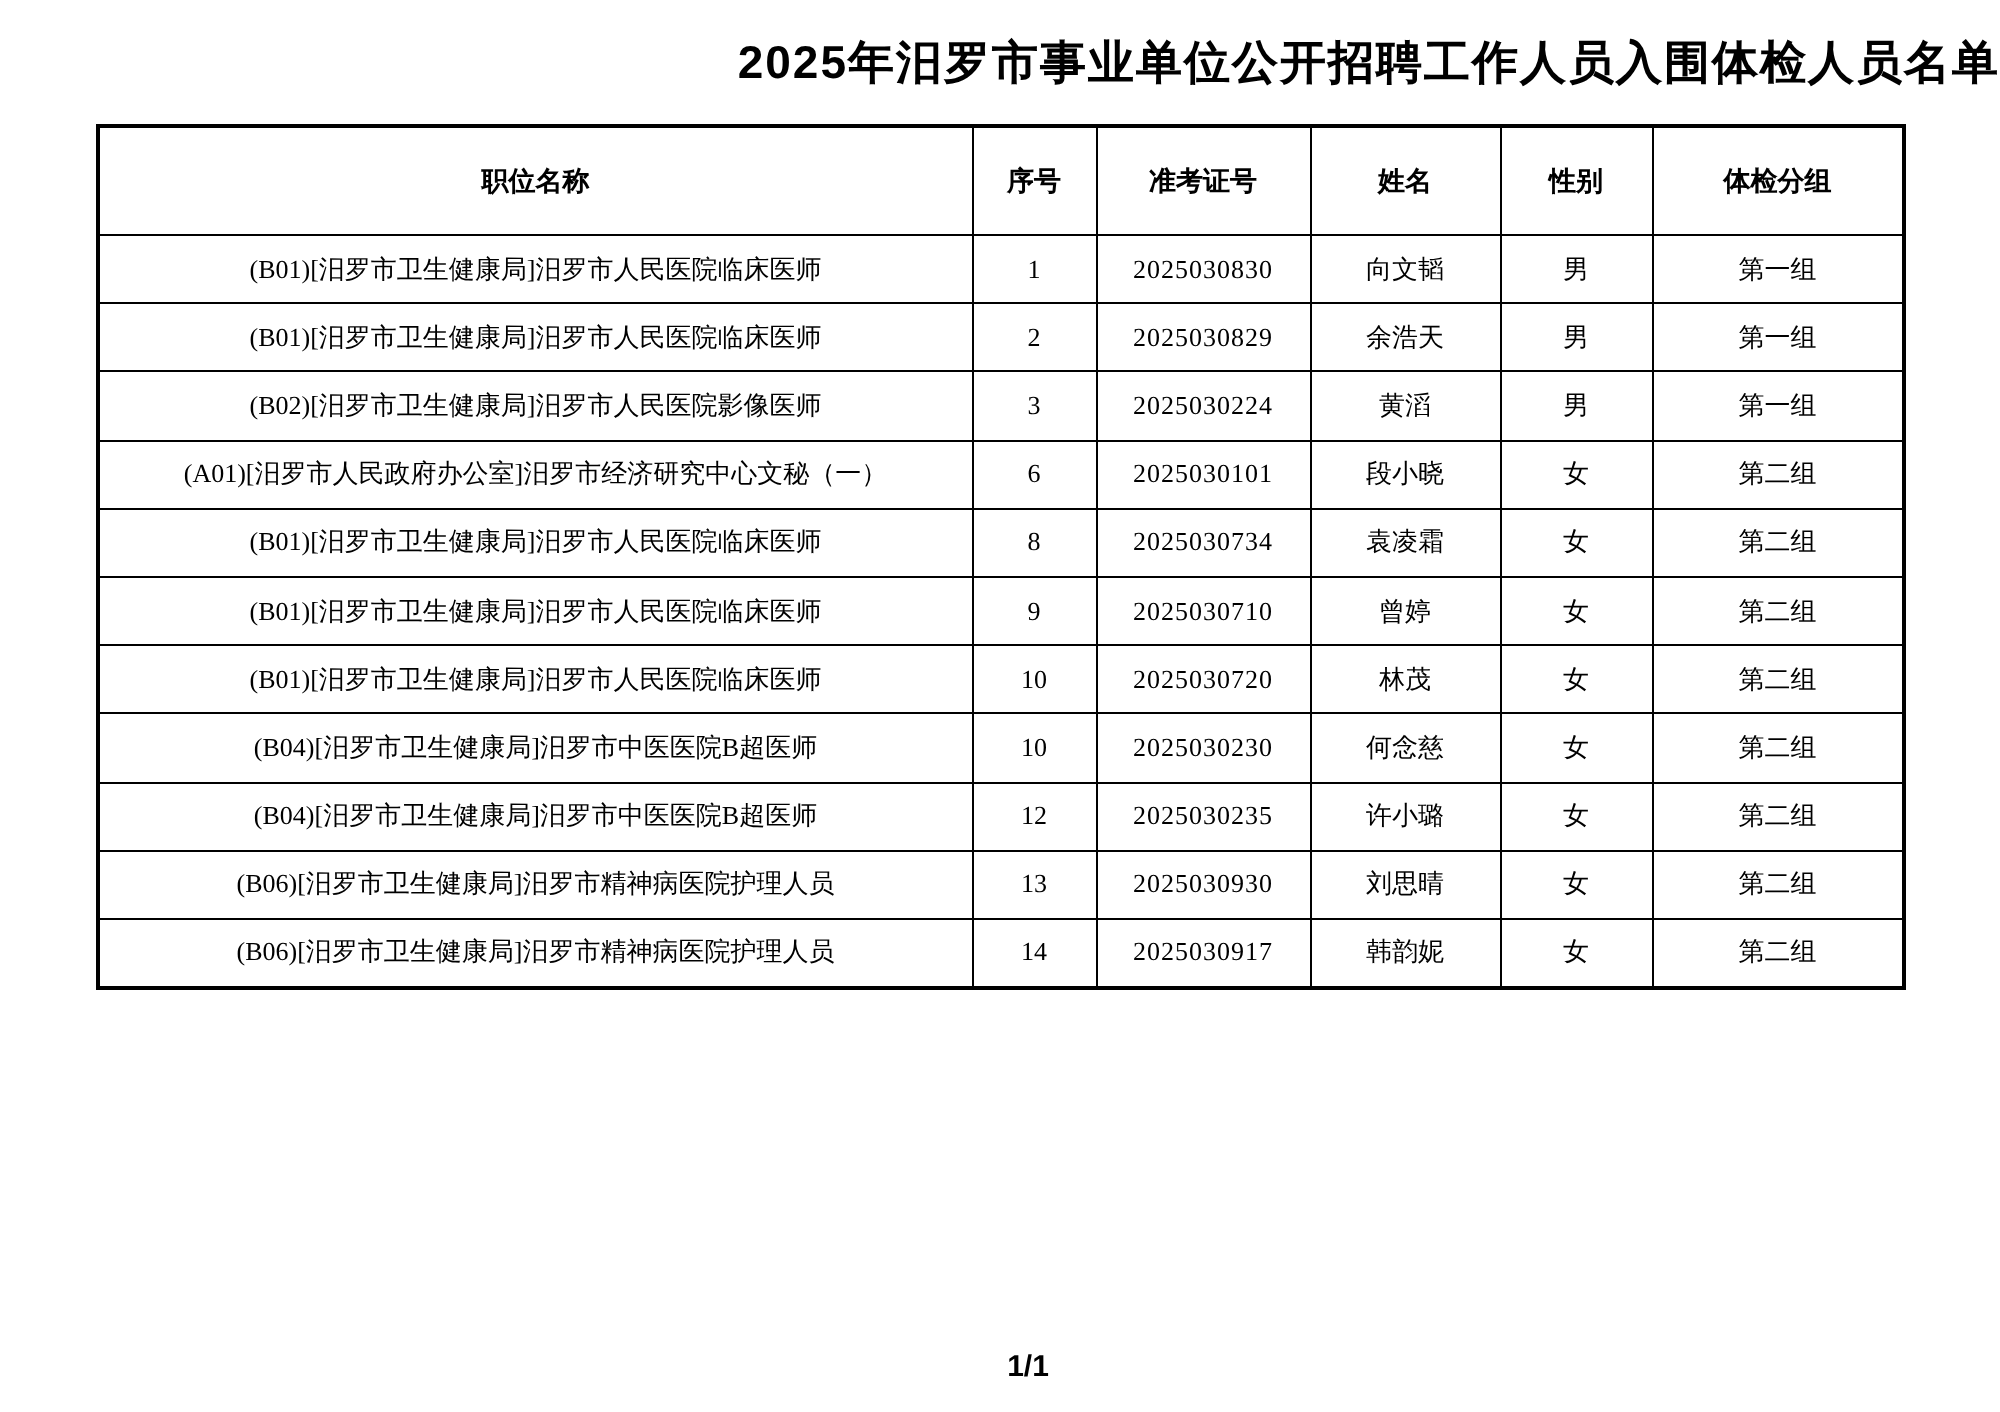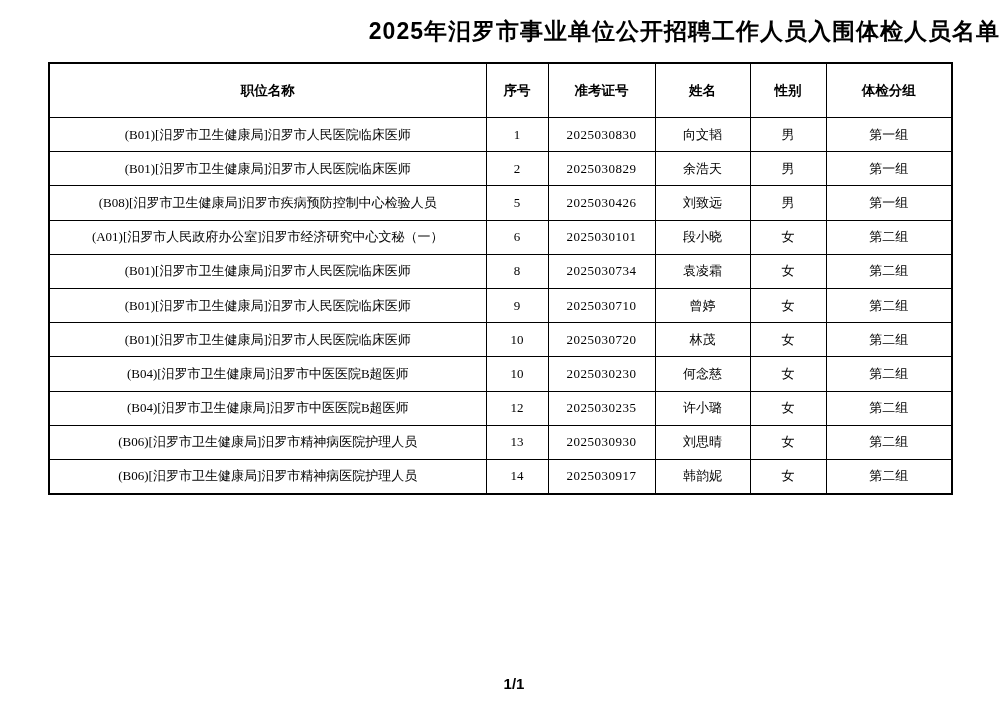--- a/index.html
+++ b/index.html
@@ -106,24 +106,24 @@
       </tr>
       <tr>
         <td class="cell-position">(B01)[汨罗市卫生健康局]汨罗市人民医院临床医师</td>
         <td class="cell-no">2</td>
         <td class="cell-ticket">2025030829</td>
         <td class="cell-name">余浩天</td>
         <td class="cell-gender">男</td>
         <td class="cell-group">第一组</td>
       </tr>
       <tr>
-        <td class="cell-position">(B08)[汨罗市卫生健康局]汨罗市疾病预防控制中心检验人员</td>
-        <td class="cell-no">5</td>
-        <td class="cell-ticket">2025030426</td>
-        <td class="cell-name">刘致远</td>
+        <td class="cell-position">(B02)[汨罗市卫生健康局]汨罗市人民医院影像医师</td>
+        <td class="cell-no">3</td>
+        <td class="cell-ticket">2025030224</td>
+        <td class="cell-name">黄滔</td>
         <td class="cell-gender">男</td>
         <td class="cell-group">第一组</td>
       </tr>
       <tr>
         <td class="cell-position">(A01)[汨罗市人民政府办公室]汨罗市经济研究中心文秘（一）</td>
         <td class="cell-no">6</td>
         <td class="cell-ticket">2025030101</td>
         <td class="cell-name">段小晓</td>
         <td class="cell-gender">女</td>
         <td class="cell-group">第二组</td>

